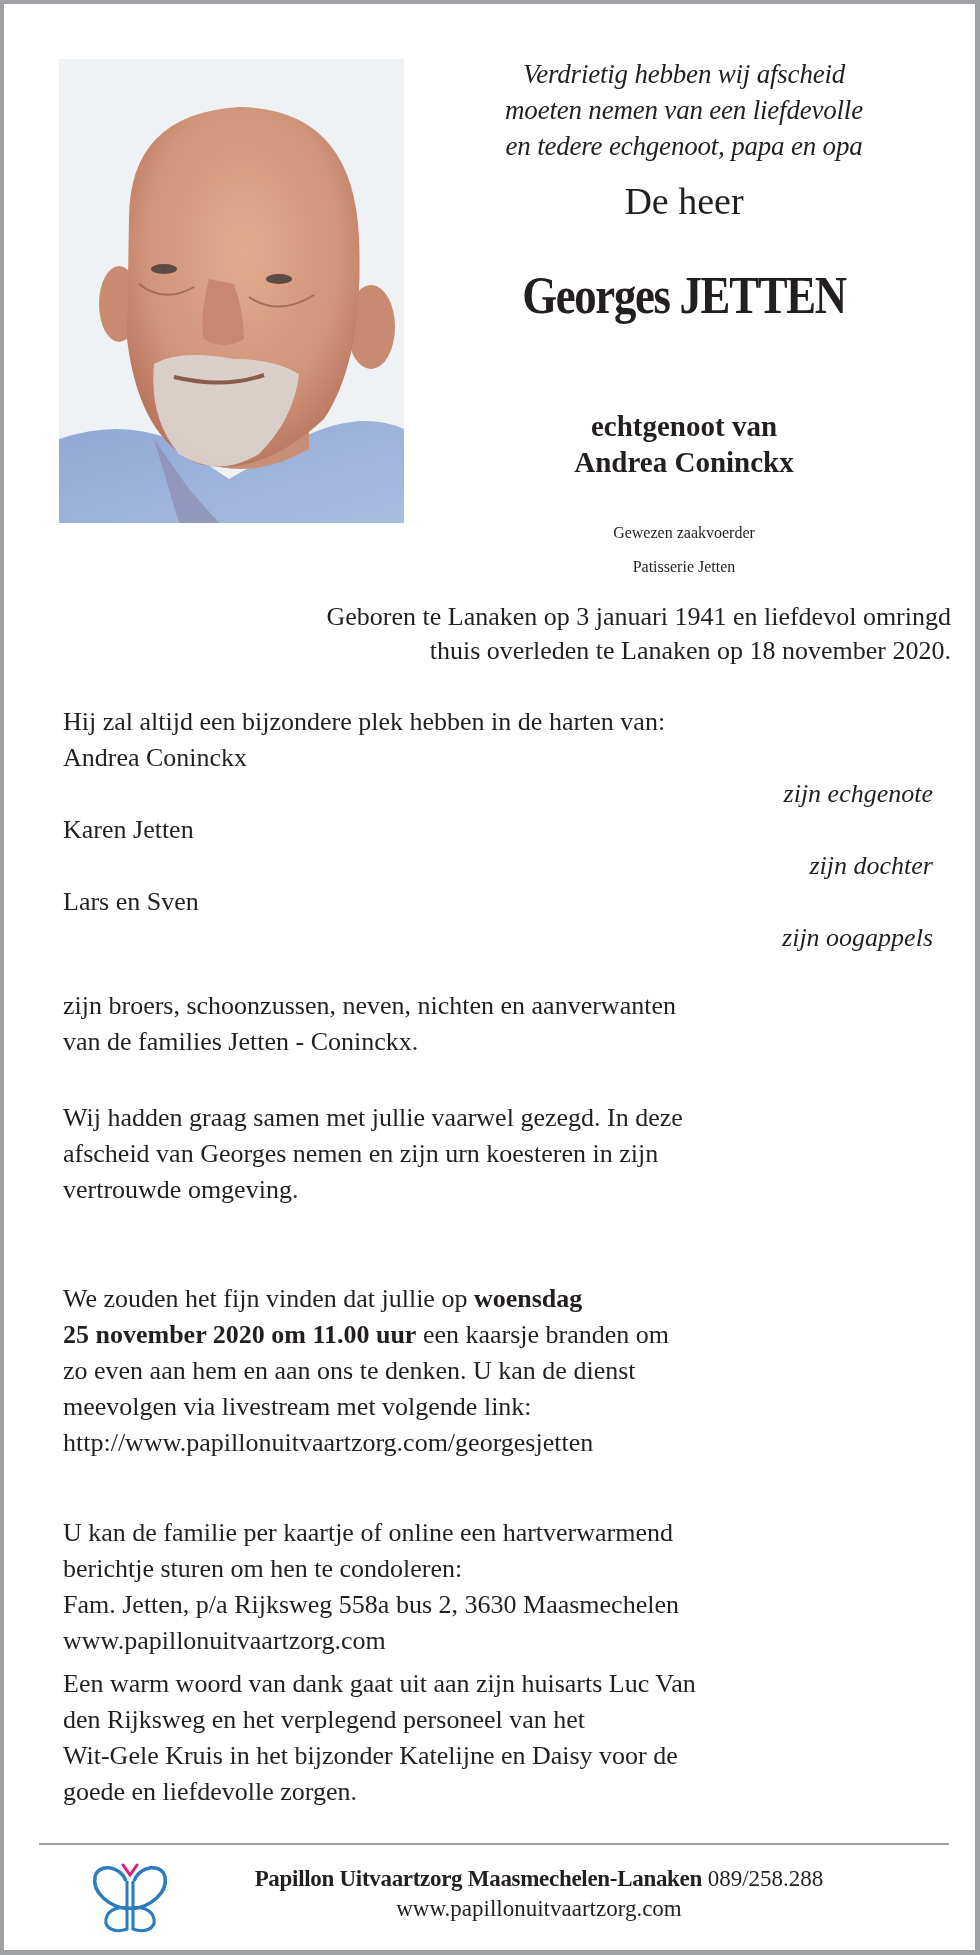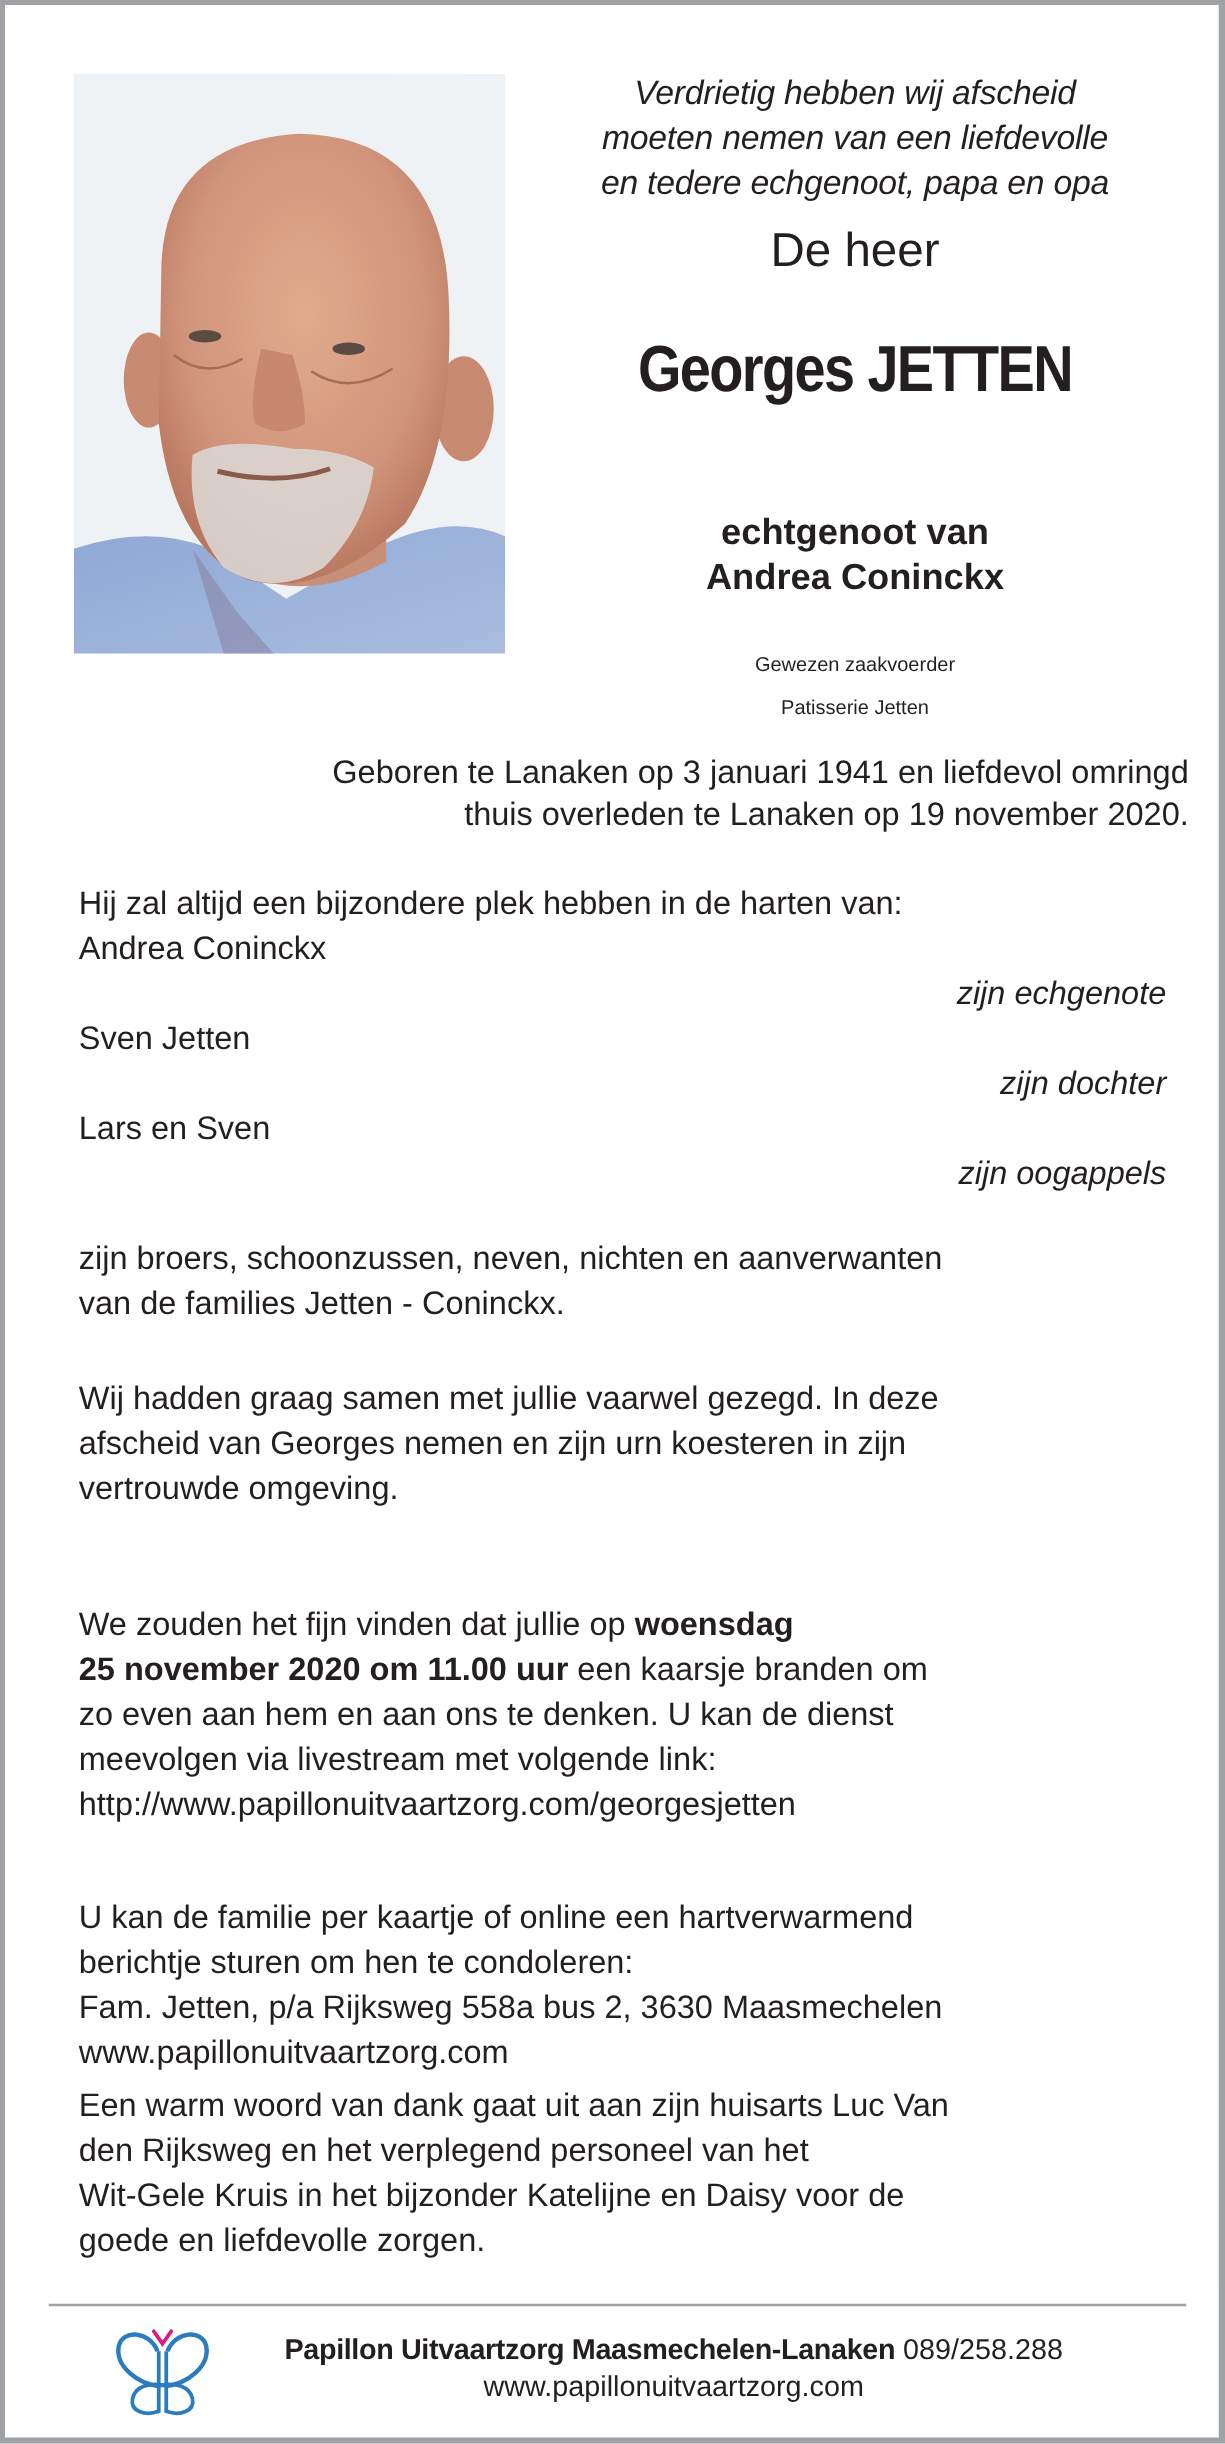--- a/index.html
+++ b/index.html
@@ -1,21 +1,21 @@
 <!DOCTYPE html>
 <html><head>
 <meta charset="utf-8">
 <style>
   html, body { margin: 0; padding: 0; background: #ffffff; }
   body { width: 980px; height: 1955px; position: relative; overflow: hidden; }
   .card {
     position: absolute; left: 0; top: 0; width: 980px; height: 1955px;
     box-sizing: border-box; border: 4px solid #a0a1a4; border-bottom-width: 5px; border-right-width: 5px;
     background: #ffffff; color: #231f20;
-    font-family: Liberation Sans, sans-serif;
+    font-family: Liberation Serif, serif;
   }
   .abs { position: absolute; }
   .photo {
     left: 55px; top: 55px; width: 345px; height: 464px; overflow: hidden;
     background: linear-gradient(90deg, #e9edf1 0%, #f4f6f8 60%, #ffffff 100%);
   }
   .photo svg { display: block; }
   .right-col { left: 420px; width: 520px; text-align: center; }
   .intro {
     top: 52px; font-style: italic; font-size: 27px; line-height: 36px; color: #231f20; letter-spacing: -0.2px;
@@ -101,30 +101,30 @@
     <div>Andrea Coninckx</div>
   </div>
 
   <div class="abs right-col occupation">
     <div>Gewezen zaakvoerder</div>
     <div>Patisserie Jetten</div>
   </div>
 
   <div class="abs born">
     <div>Geboren te Lanaken op 3 januari 1941 en liefdevol omringd</div>
-    <div>thuis overleden te Lanaken op 19 november 2020.</div>
+    <div>thuis overleden te Lanaken op 18 november 2020.</div>
   </div>
 
   <div class="abs para" style="top:700px;">
     <div>Hij zal altijd een bijzondere plek hebben in de harten van:</div>
     <div>Andrea Coninckx</div>
     <div class="family-row">
       <span class="rel">zijn echgenote</span>
     </div>
-    <div>Sven Jetten</div>
+    <div>Karen Jetten</div>
     <div class="family-row">
       <span class="rel">zijn dochter</span>
     </div>
     <div>Lars en Sven</div>
     <div class="family-row">
       <span class="rel">zijn oogappels</span>
     </div>
   </div>
 
   <div class="abs para" style="top:984px;">

